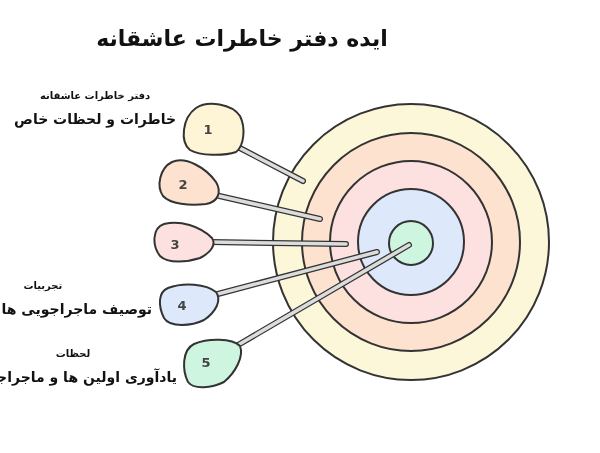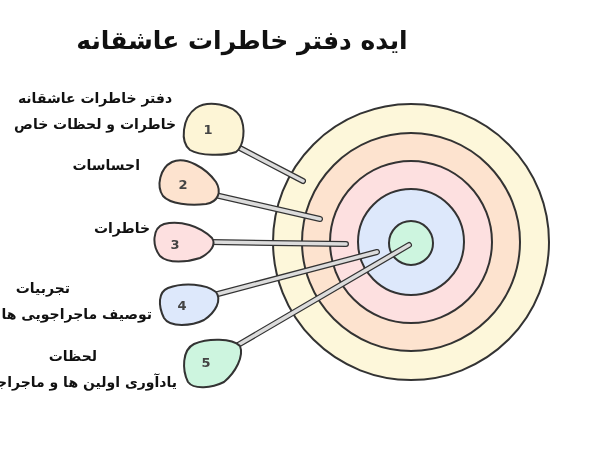--- a/index.html
+++ b/index.html
@@ -1,21 +1,21 @@
 <!DOCTYPE html>
 <html><head>
 <meta charset="utf-8">
 <style>
   html, body { margin: 0; padding: 0; background: #ffffff; }
   body { width: 600px; height: 453px; position: relative; overflow: hidden;
          font-family: "DejaVu Sans", sans-serif; color: #111; }
   .title { position: absolute; top: 26px; left: 0; width: 484px; text-align: center;
-           font-size: 25px; font-weight: bold; direction: rtl; letter-spacing: 0; }
+           font-size: 22px; font-weight: bold; direction: rtl; letter-spacing: 0; }
   .label-block { position: absolute; direction: rtl; text-align: center; }
-  .label-title { font-size: 14px; font-weight: bold; white-space: nowrap; }
+  .label-title { font-size: 10px; font-weight: bold; white-space: nowrap; }
   .label-sub { font-size: 14px; font-weight: bold; margin-top: 10px; white-space: nowrap; }
   svg.board { position: absolute; left: 0; top: 0; }
   .num { font-family: "DejaVu Sans", sans-serif; font-size: 13px; font-weight: bold; fill: #444; }
 </style>
 </head>
 <body>
 
 <div class="title">ایده دفتر خاطرات عاشقانه</div>
 
 <svg class="board" width="600" height="453" viewBox="0 0 600 453">
@@ -63,25 +63,23 @@
     <text x="206" y="367" class="num" text-anchor="middle">5</text>
   </g>
 </svg>
 
 <div class="label-block" style="right:424px; top:90px;">
   <div class="label-title">دفتر خاطرات عاشقانه</div>
   <div class="label-sub">خاطرات و لحظات خاص</div>
 </div>
 
 <div class="label-block" style="right:460px; top:157px;">
-  <div class="label-title">احساسات</div>
 </div>
 
 <div class="label-block" style="right:450px; top:220px;">
-  <div class="label-title">خاطرات</div>
 </div>
 
 <div class="label-block" style="right:448px; top:280px;">
   <div class="label-title">تجربیات</div>
   <div class="label-sub">توصیف ماجراجویی ها و چالشها</div>
 </div>
 
 <div class="label-block" style="right:423px; top:348px;">
   <div class="label-title">لحظات</div>
   <div class="label-sub">یادآوری اولین ها و ماجراجویی</div>

